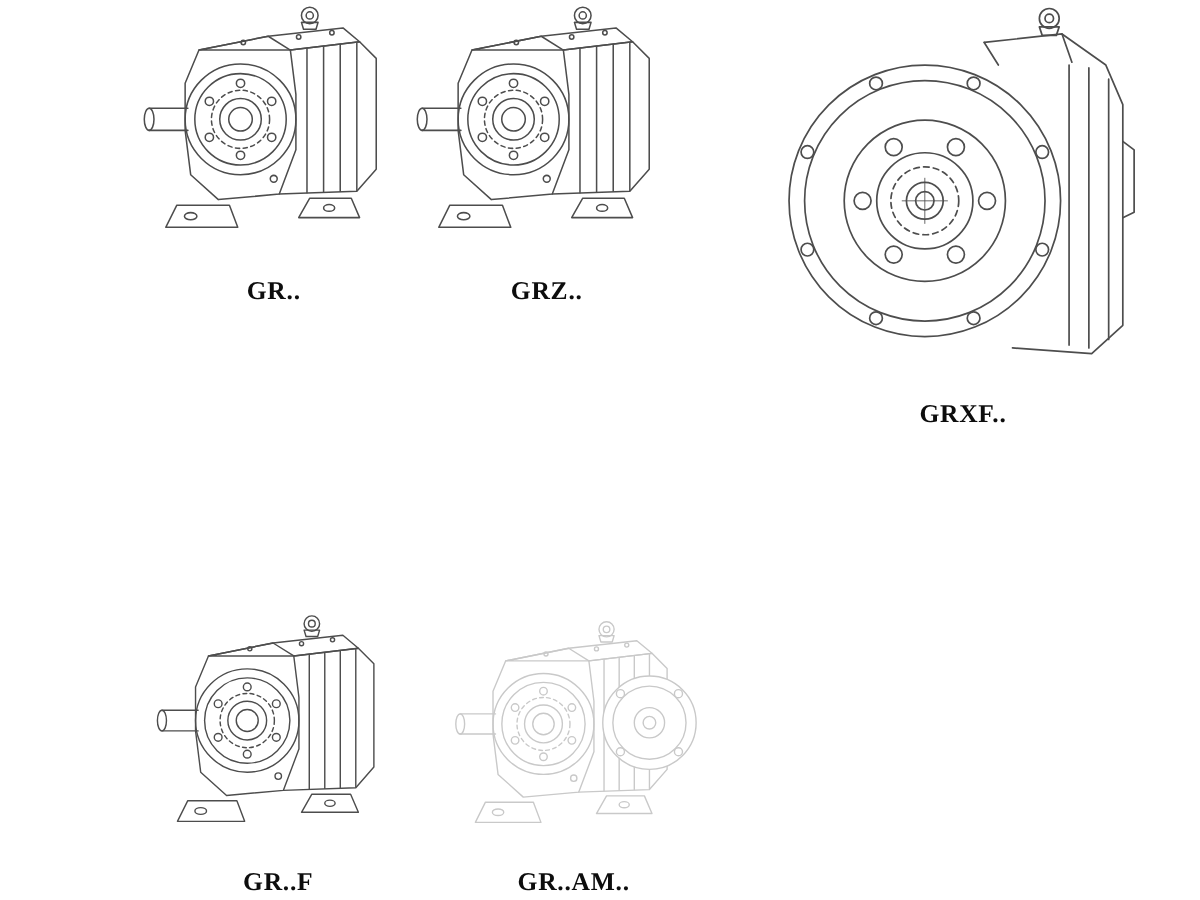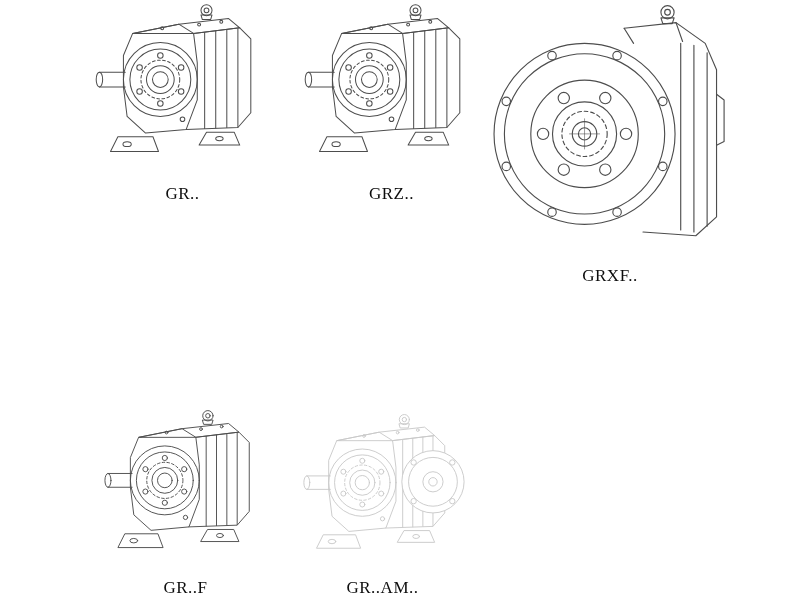--- a/index.html
+++ b/index.html
@@ -7,21 +7,21 @@
     width:800px;height:600px;overflow:hidden;
     background:var(--background,#fff);
     font-family:"Liberation Serif",serif;
     position:relative;
   }
   .page{position:absolute;inset:0;}
   .figure{position:absolute;display:flex;flex-direction:column;align-items:center;}
   .drawing{display:block;color:var(--line,#4d4d4d);}
   .drawing.phantom{color:var(--phantom,#c9c9c9);}
   .label{
-    font-weight:normal;font-size:17px;letter-spacing:.5px;
+    font-weight:bold;font-size:17px;letter-spacing:.5px;
     color:var(--label,#0d0d0d);margin-top:2px;white-space:nowrap;
     font-family:"Liberation Serif",serif;
   }
 </style>
 </head>
 <body>
 
 <svg width="0" height="0" style="position:absolute" aria-hidden="true">
   <defs>
 
@@ -166,28 +166,28 @@
 
 <div class="page">
 
   <div class="figure" style="left:90px;top:2px;width:185px">
     <svg class="drawing" width="185" height="180">
         <use href="#gb-basic" width="185" height="180"></use>
       </svg>
     <div class="label">GR..</div>
   </div>
 
-  <div class="figure" style="left:294px;top:2px;width:195px">
+  <div class="figure" style="left:267px;top:2px;width:195px">
     <svg class="drawing" width="195" height="180">
         <use href="#gb-basic" width="195" height="180"></use>
       </svg>
     <div class="label">GRZ..</div>
   </div>
 
-  <div class="figure" style="left:476px;top:0px;width:268px">
+  <div class="figure" style="left:508px;top:0px;width:268px">
     <svg class="drawing" width="268" height="264">
         <use href="#gb-grxf" width="268" height="264"></use>
       </svg>
     <div class="label">GRXF..</div>
   </div>
 
 
 
   <div class="figure" style="left:285px;top:412px;width:195px">
     <svg class="drawing phantom" width="195" height="164">

